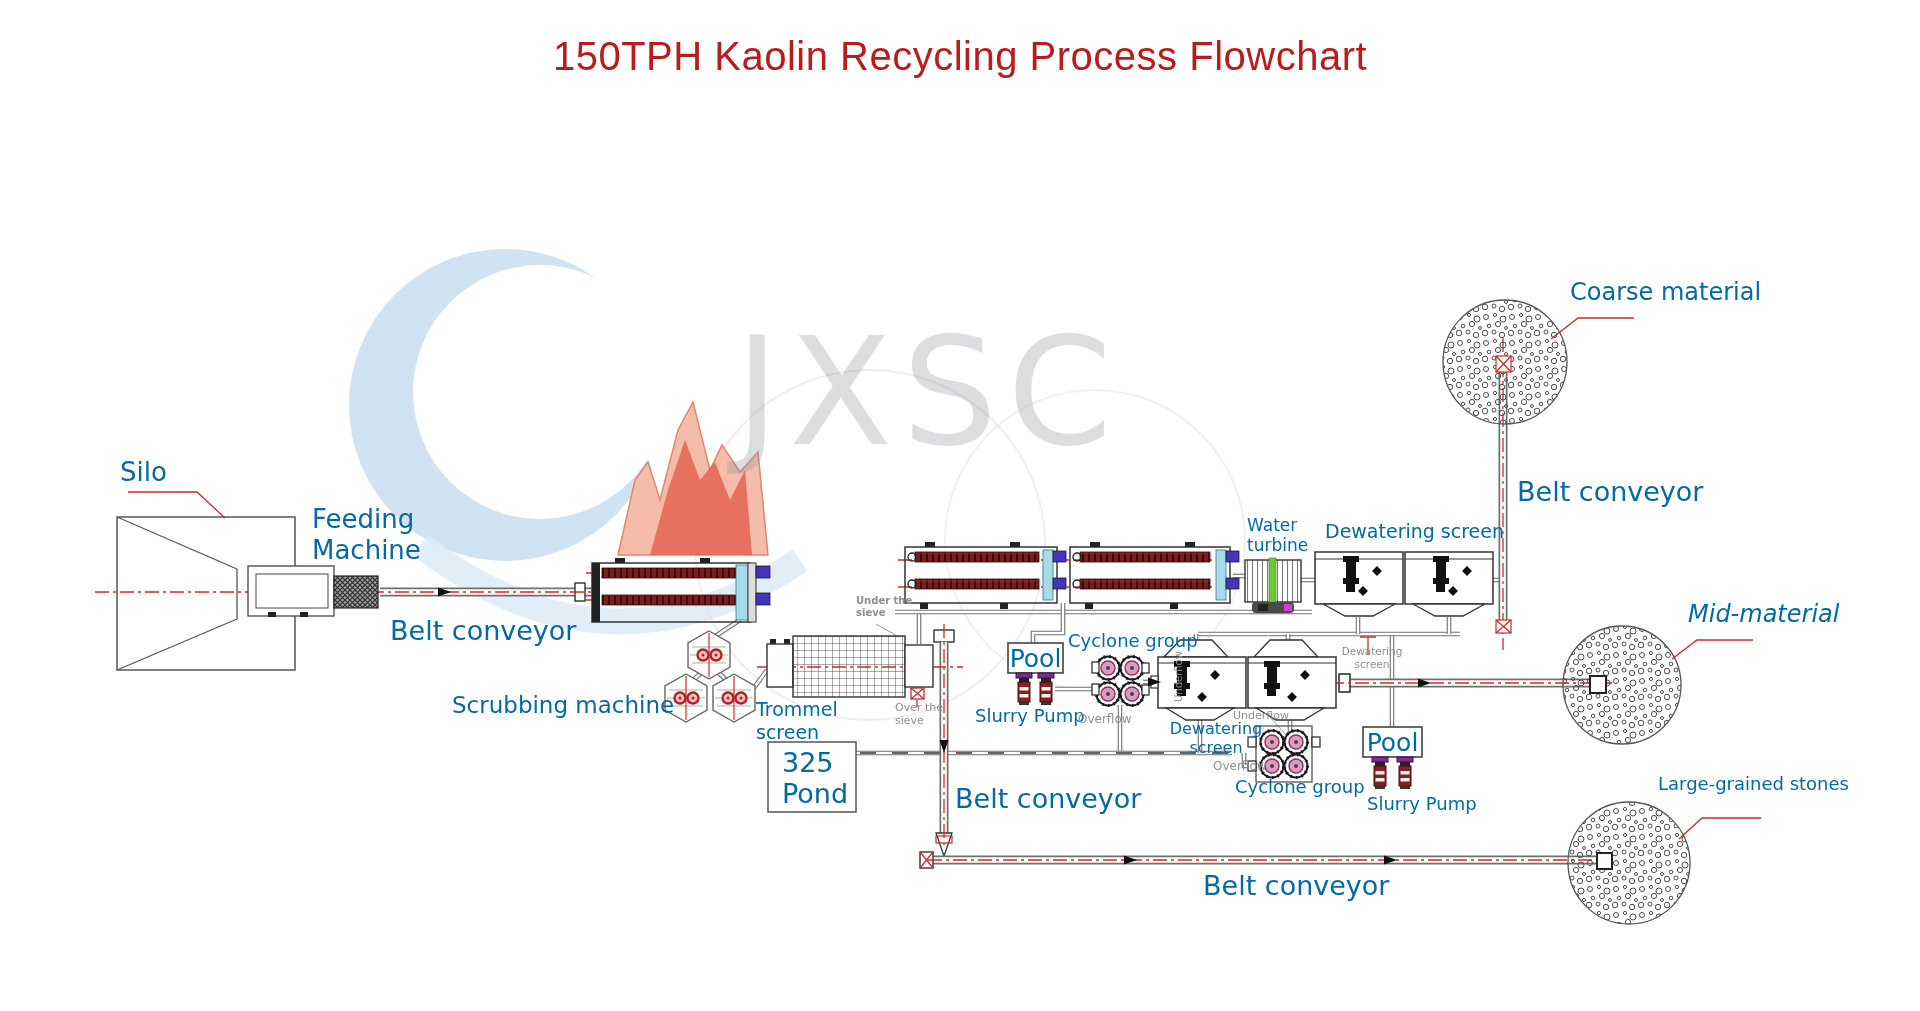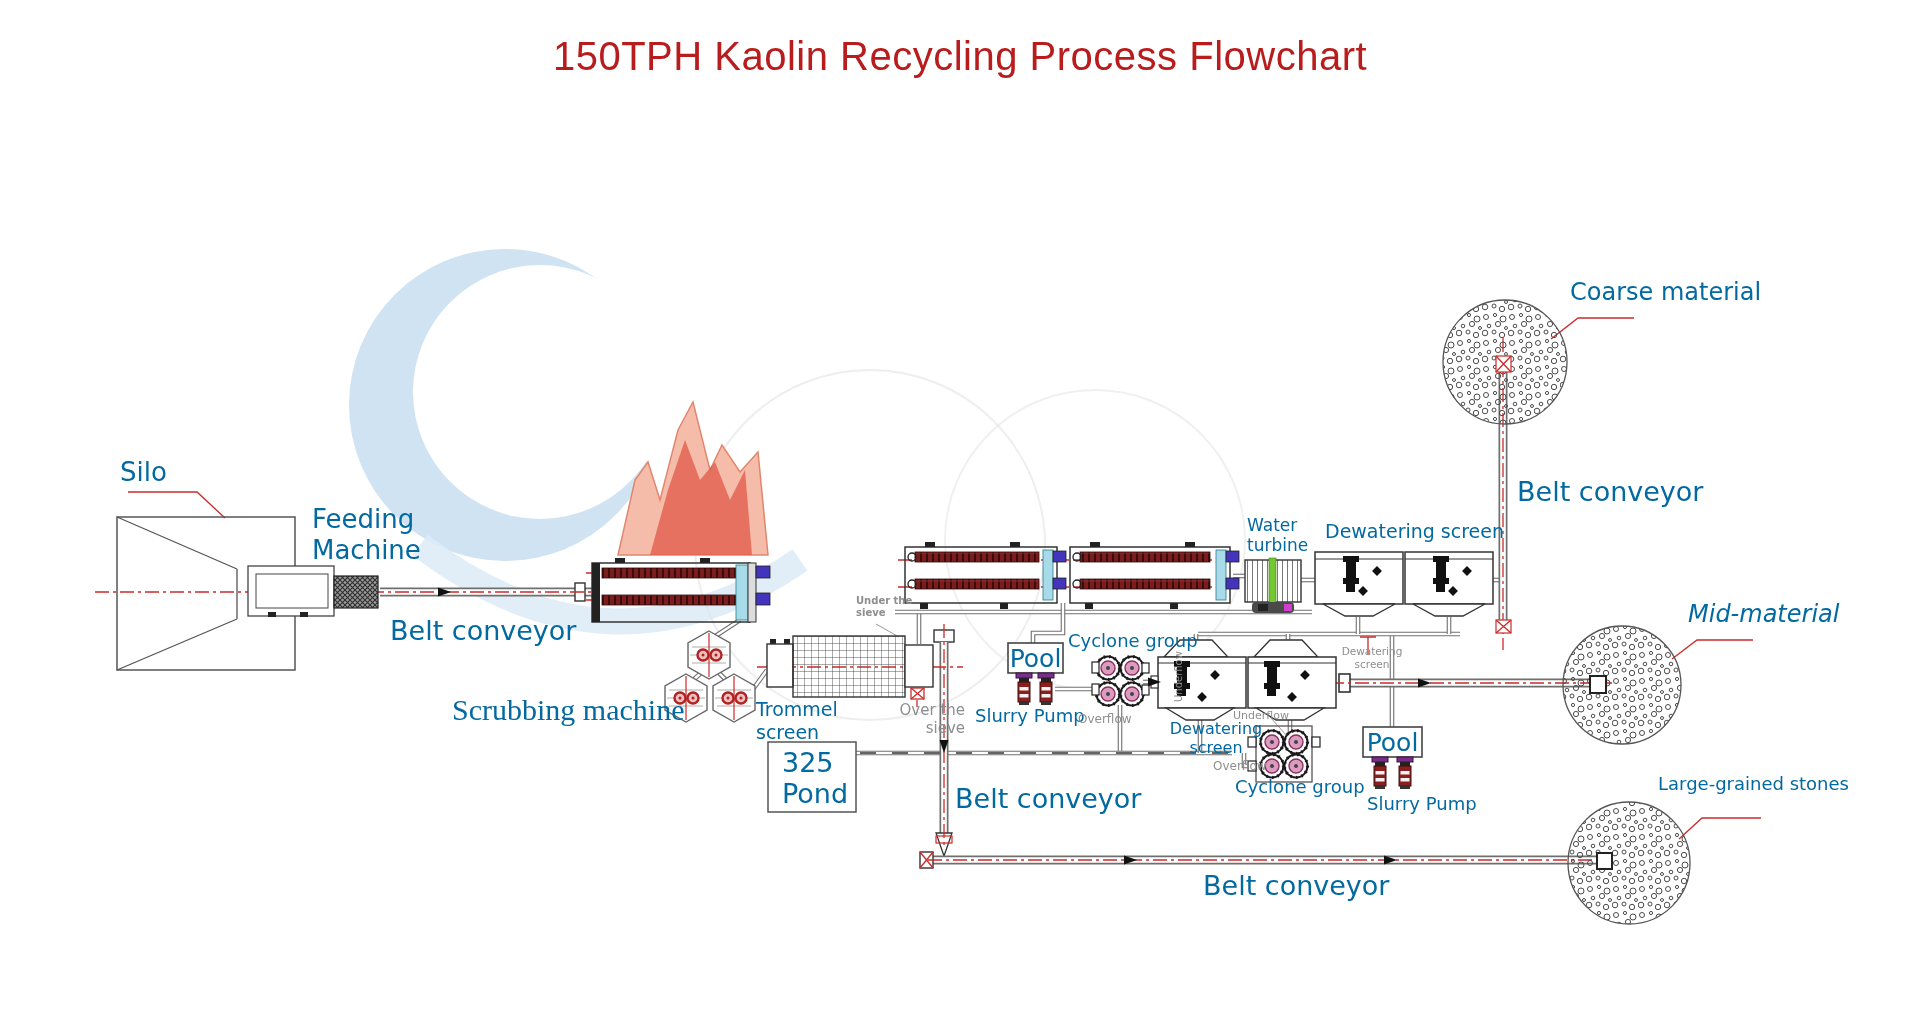--- a/index.html
+++ b/index.html
@@ -373,28 +373,29 @@
     <g>
       <use href="#arr" transform="translate(438,592)"></use>
       <use href="#arr" transform="translate(1148,682)"></use>
       <use href="#arr" transform="translate(1418,683)"></use>
       <use href="#arr" transform="translate(1124,860)"></use>
       <use href="#arr" transform="translate(1384,860)"></use>
       <use href="#arr" transform="translate(944,740) rotate(90)"></use>
     </g>
   </svg>
 
+  <div id="wm-text">JXSC</div>
 
   <div class="lbl" style="left:120px;top:457px;font-size:26px;">Silo</div>
   <div class="lbl" style="left:312px;top:504px;font-size:26px;width:165px;">Feeding Machine</div>
   <div class="lbl" style="left:390px;top:615px;font-size:27px;">Belt conveyor</div>
-  <div class="lbl" style="left:452px;top:692px;font-size:30px;font-family:Liberation Serif, serif;">Scrubbing machine</div>
+  <div class="lbl" style="left:452px;top:692px;font-size:23px;">Scrubbing machine</div>
   <div class="lbl" style="left:756px;top:698px;font-size:19px;width:92px;">Trommel screen</div>
   <div class="lbl sm" style="left:856px;top:595px;font-size:10px;width:72px;font-weight:bold;">Under the sieve</div>
-  <div class="lbl sm" style="left:895px;top:701px;font-size:15px;width:70px;text-align:right;">Over the sieve</div>
+  <div class="lbl sm" style="left:895px;top:701px;font-size:11px;width:70px;">Over the sieve</div>
   <div class="lbl" style="left:782px;top:747px;font-size:27px;width:70px;line-height:1.15;">325 Pond</div>
   <div class="lbl" style="left:1247px;top:515px;font-size:17px;width:78px;">Water turbine</div>
   <div class="lbl" style="left:1325px;top:520px;font-size:19px;">Dewatering screen</div>
   <div class="lbl" style="left:1068px;top:630px;font-size:18px;">Cyclone group</div>
   <div class="lbl" style="left:1008px;top:644px;font-size:25px;width:55px;text-align:center;">Pool</div>
   <div class="lbl" style="left:975px;top:705px;font-size:18px;">Slurry Pump</div>
   <div class="lbl sm" style="left:1078px;top:712px;font-size:12px;">Overflow</div>
   <div class="lbl sm" style="left:1173px;top:702px;font-size:10px;transform:rotate(-90deg);transform-origin:0 0;">Underflow</div>
   <div class="lbl" style="left:1160px;top:719px;font-size:16px;width:112px;text-align:center;">Dewatering screen</div>
   <div class="lbl sm" style="left:1233px;top:709px;font-size:11px;">Underflow</div>

